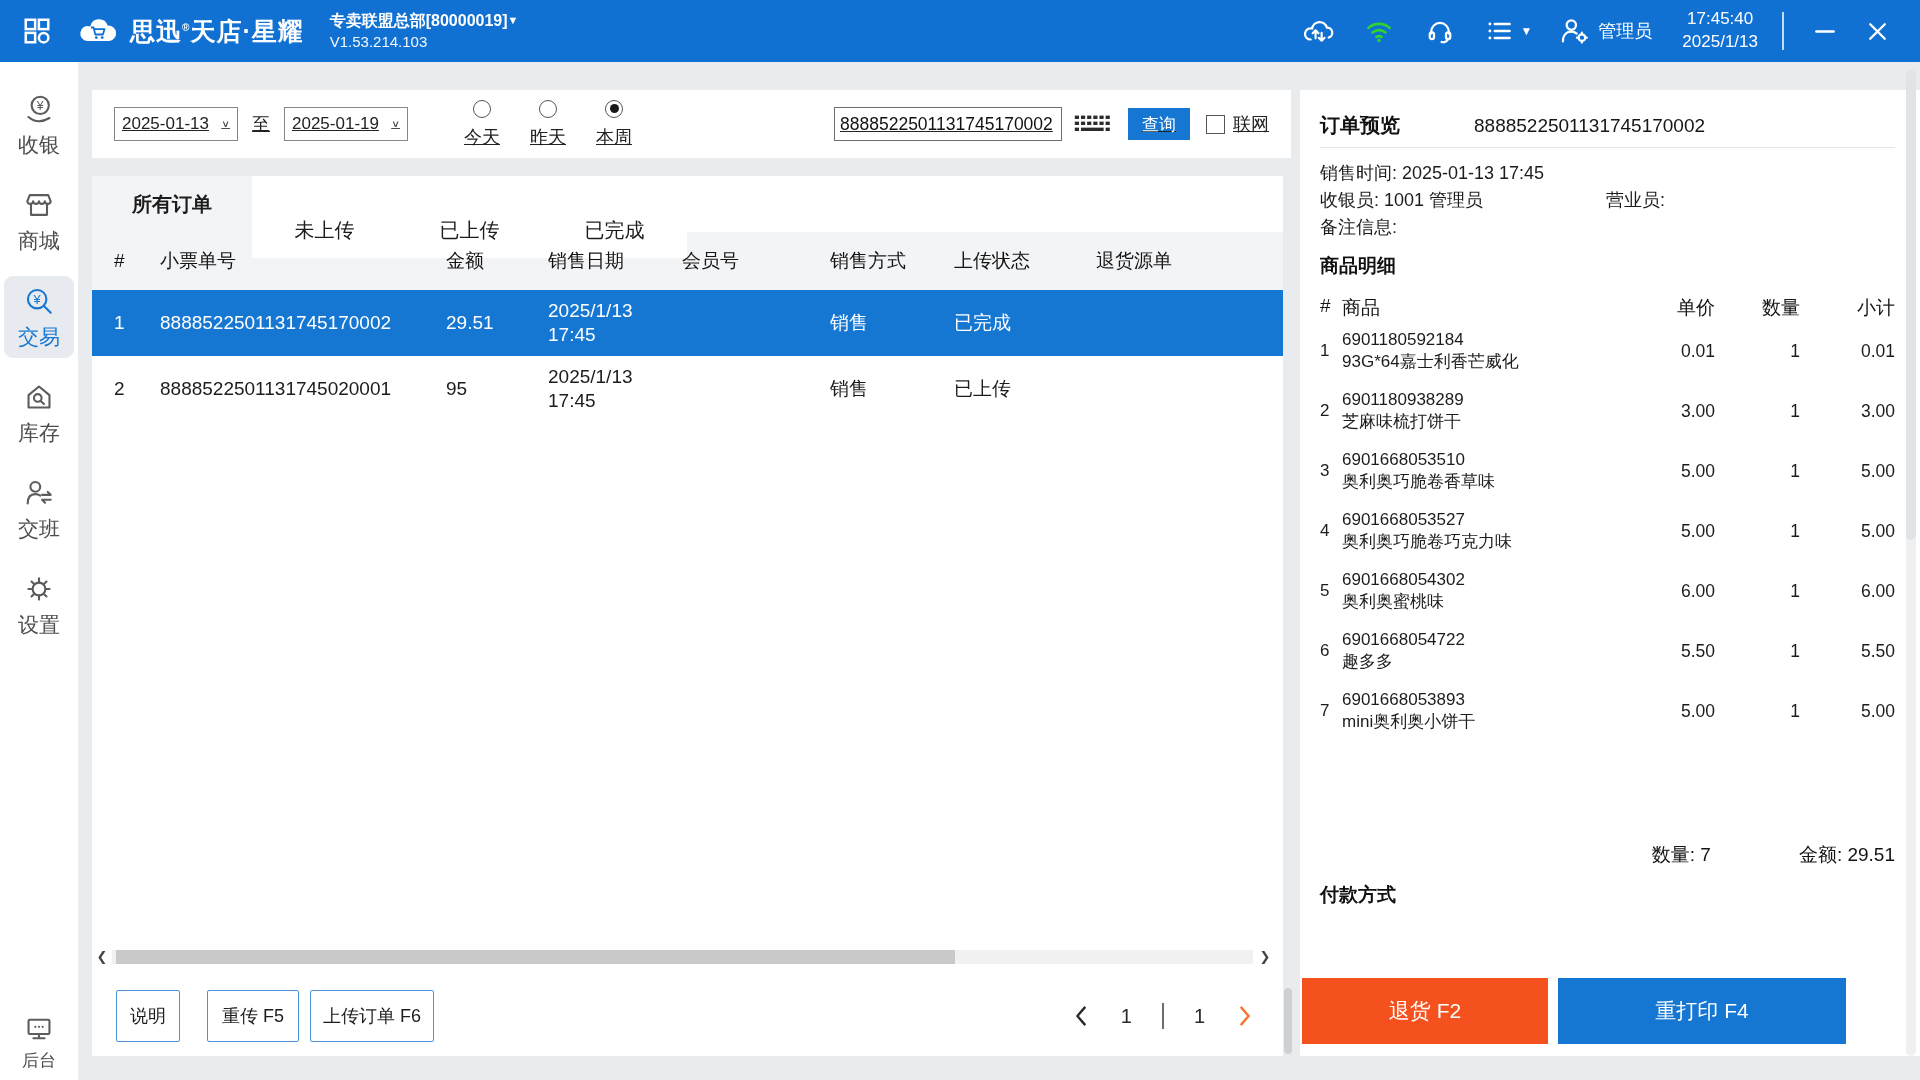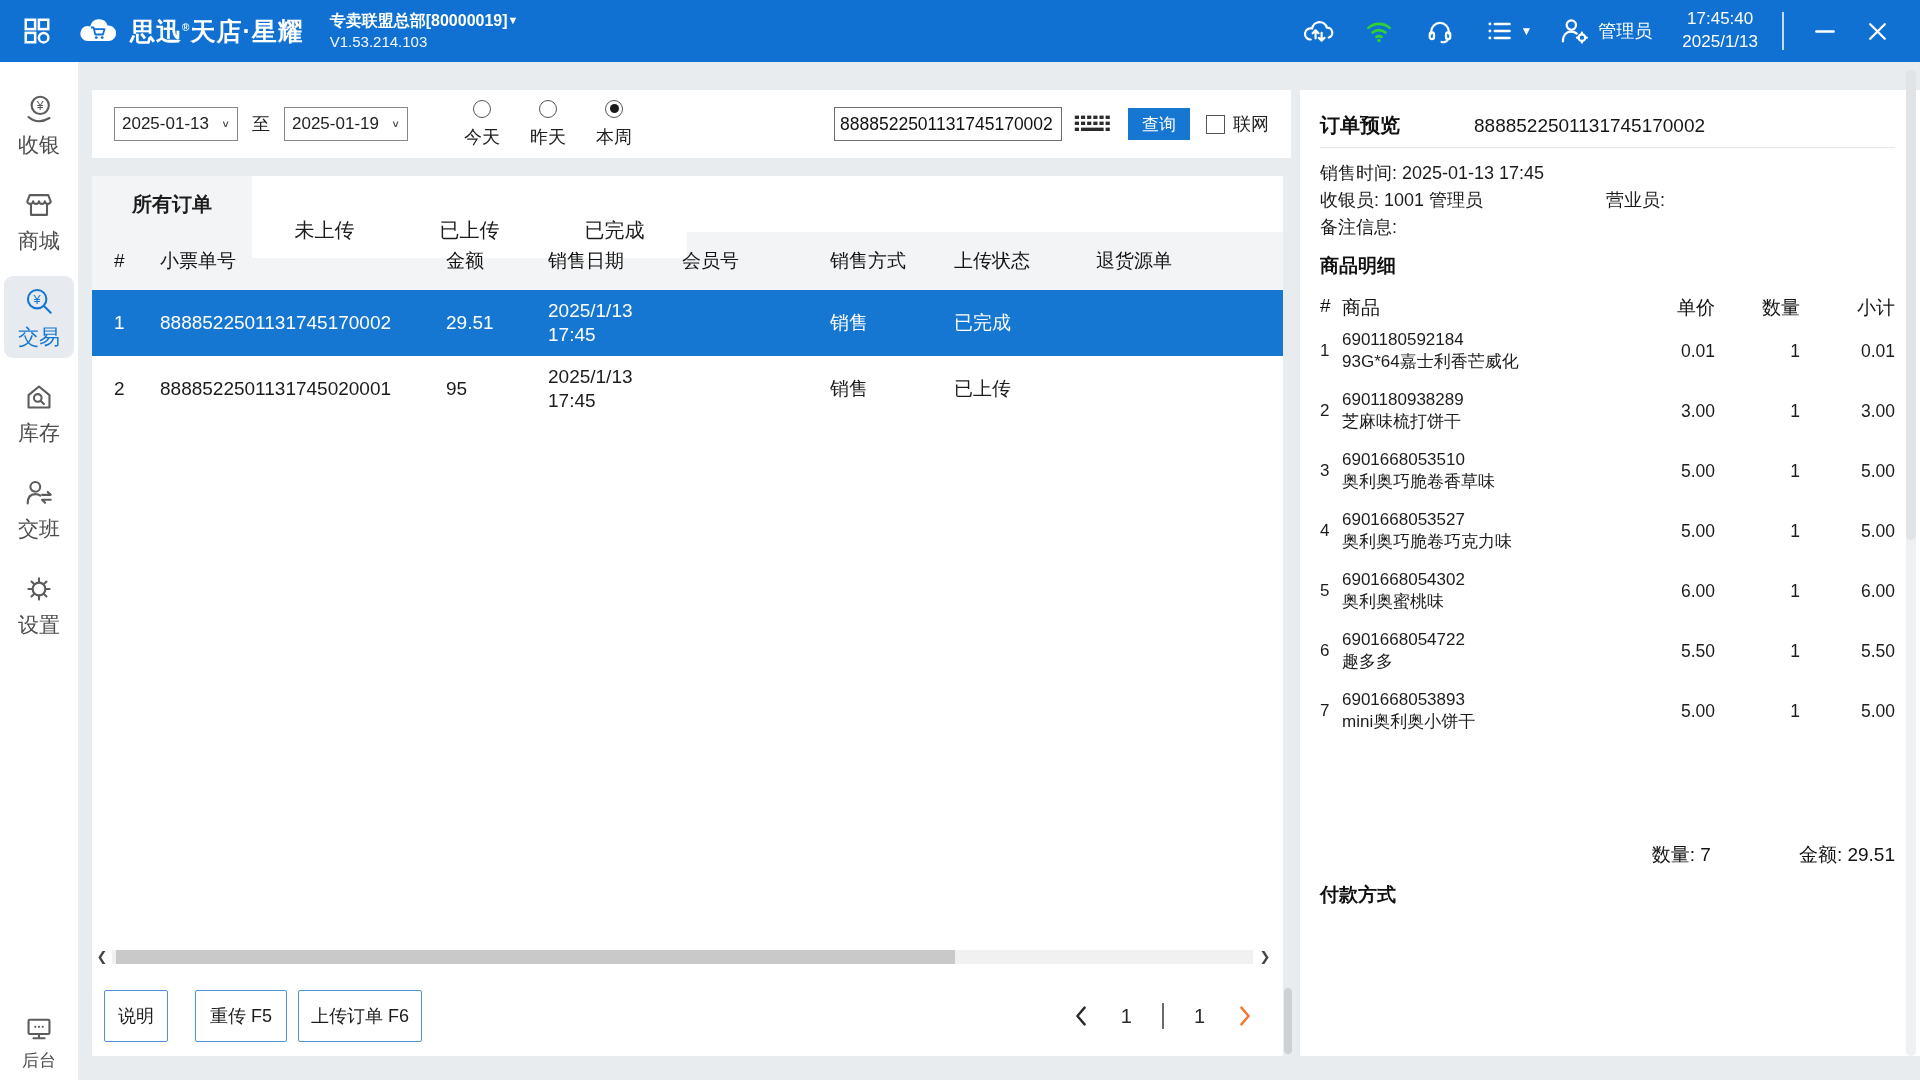--- a/index.html
+++ b/index.html
@@ -42,21 +42,21 @@
   .sb-item svg { stroke:#5c5c5c; }
   .sb-item.selected { background:#e7eaee; color:#1677d2; }
   .sb-item.selected svg { stroke:#1677d2; }
   .sb-bottom { position:absolute; bottom:8px; left:0; width:78px; display:flex; flex-direction:column;
     align-items:center; gap:5px; color:#4d4d4d; cursor:pointer; }
   .sb-bottom .sb-label { font-size:17px; }
   .sb-bottom svg { stroke:#5c5c5c; }
 
   
   .filter-card { position:absolute; left:92px; top:90px; width:1199px; height:68px; background:#fff;
-    display:flex; align-items:center; padding:0 22px; }
+    display:flex; align-items:center; padding:0 22px;text-decoration:underline; }
   .dselect { width:124px; height:34px; border:1px solid #878787; background:#fff; display:flex;
     align-items:center; justify-content:space-between; padding:0 7px; font-size:17px; cursor:pointer; }
   .dselect .chev { font-size:12px; color:#444; transform:scaleY(.8); }
   .to-label { margin:0 14px; font-size:18px; }
   .radio-group { display:flex; align-items:center; gap:30px; margin-left:56px; }
   .radio-opt { display:flex; align-items:center; gap:7px; font-size:18px; cursor:pointer;flex-direction:column; }
   .radio-circ { width:18px; height:18px; border:1.5px solid #555; border-radius:50%; display:flex;
     align-items:center; justify-content:center; background:#fff; }
   .radio-opt.checked .radio-circ::after { content:""; width:9px; height:9px; border-radius:50%; background:#1a1a1a; }
   .search-wrap { margin-left:auto; display:flex; align-items:center; }
@@ -84,21 +84,21 @@
   .cell-date { line-height:1.25; }
 
   
   .hscroll { position:absolute; left:0; top:772px; width:1191px; height:18px; display:flex; align-items:center; }
   .hs-arrow { width:20px; text-align:center; font-size:13px; color:#444; cursor:pointer; line-height:18px; }
   .hs-track { position:absolute; left:20px; right:30px; top:2px; height:14px; background:#f1f1f1; }
   .hs-thumb { position:absolute; left:4px; top:0; width:839px; height:14px; background:#c9c9c9; cursor:grab; }
   .hs-right { position:absolute; right:8px; top:0; }
 
   
-  .foot-row { position:absolute; left:0; top:806px; width:1191px; height:68px; display:flex; align-items:center; }
+  .foot-row { position:absolute; left:12px; top:806px; width:1191px; height:68px; display:flex; align-items:center; }
   .foot-btn { height:52px; background:#fff; border:1px solid #4f94d8; border-radius:2px; font-size:18px;
     color:#1c1c1c; cursor:pointer; font-family:inherit; padding:0 12px; }
   .fb-help { margin-left:12px; width:64px; }
   .fb-retry { margin-left:27px; width:92px; }
   .fb-upload { margin-left:11px; width:124px; }
   .pager { position:absolute; right:28px; top:806px; height:68px; display:flex; align-items:center; gap:0; font-size:20px; color:#2a2a2a; }
   .pg-prev, .pg-next { cursor:pointer; display:flex; align-items:center; }
   .pg-num { margin:0 30px; }
   .pg-sep { width:2px; height:26px; background:#6b6b6b; }
 
@@ -528,17 +528,21 @@
   </div>
 
   <div class="pv-bottom">
     <div class="pv-totals">
       <span>数量: 7</span>
       <span>金额: 29.51</span>
     </div>
     <div class="pv-pay-title">付款方式</div>
   </div>
 
+  <div class="pv-btns">
+    <button class="pv-btn btn-refund">退货 F2</button>
+    <button class="pv-btn btn-reprint">重打印 F4</button>
+  </div>
 </div>
 
 <div class="vtrack-right"></div>
 <div class="vthumb-right"></div>
 <div class="vthumb-gap"></div>
 
 </body></html>

